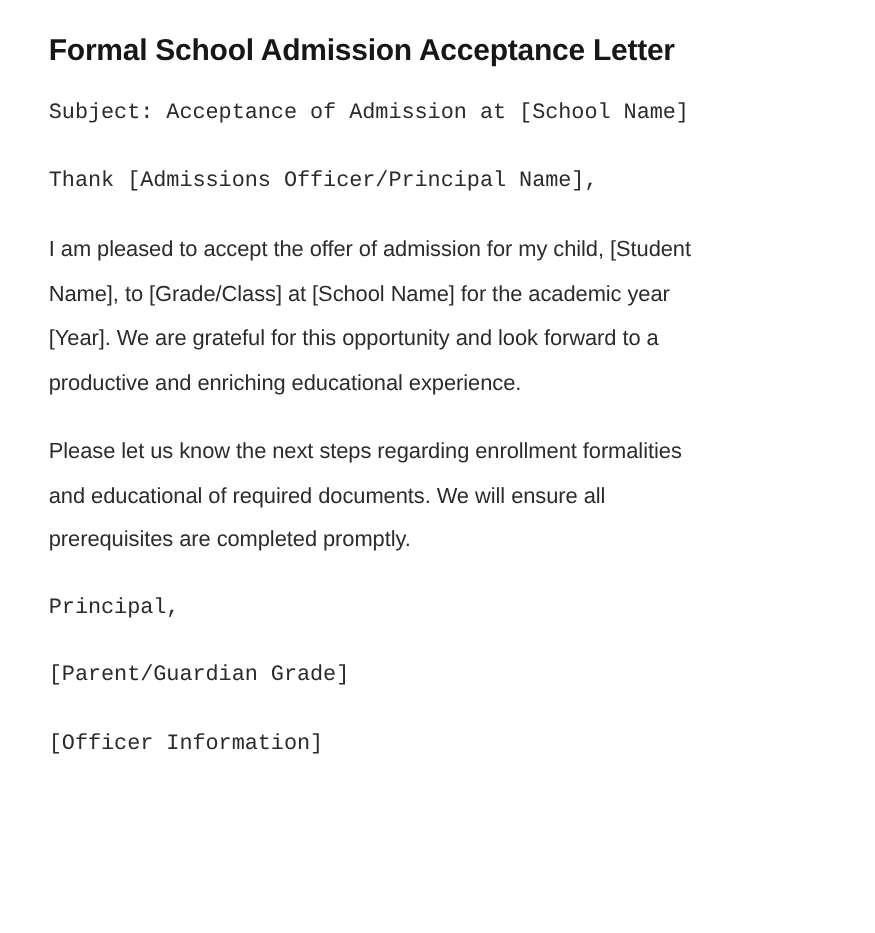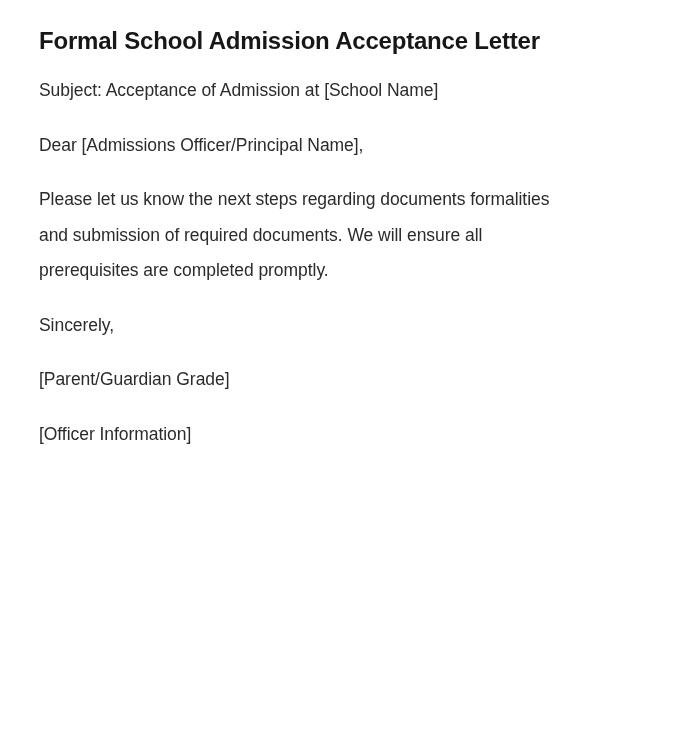--- a/index.html
+++ b/index.html
@@ -50,39 +50,41 @@
   }
 
   .letter-para:last-child {
     margin-bottom: 0;
   }
 
   
   .letter-para.single {
     max-width: none;
     white-space: nowrap;
+    font-family: Liberation Mono, monospace;
   }
 </style>
 </head>
 <body>
 
 <div class="letter-page">
 
   <h1 class="letter-title">Formal School Admission Acceptance Letter</h1>
 
   <div class="letter-body">
 
     <p class="letter-para single">Subject: Acceptance of Admission at [School Name]</p>
 
-    <p class="letter-para single">Dear [Admissions Officer/Principal Name],</p>
+    <p class="letter-para single">Thank [Admissions Officer/Principal Name],</p>
+
+    <p class="letter-para">I am pleased to accept the offer of admission for my child, [Student Name], to [Grade/Class] at [School Name] for the academic year [Year]. We are grateful for this opportunity and look forward to a productive and enriching educational experience.</p>
+
+    <p class="letter-para">Please let us know the next steps regarding enrollment formalities and educational of required documents. We will ensure all prerequisites are completed promptly.</p>
 
 
-    <p class="letter-para">Please let us know the next steps regarding documents formalities and submission of required documents. We will ensure all prerequisites are completed promptly.</p>
-
-
-    <p class="letter-para single">Sincerely,</p>
+    <p class="letter-para single">Principal,</p>
 
     <p class="letter-para single">[Parent/Guardian Grade]</p>
 
     <p class="letter-para single">[Officer Information]</p>
 
   </div>
 </div>
 
 </body></html>

